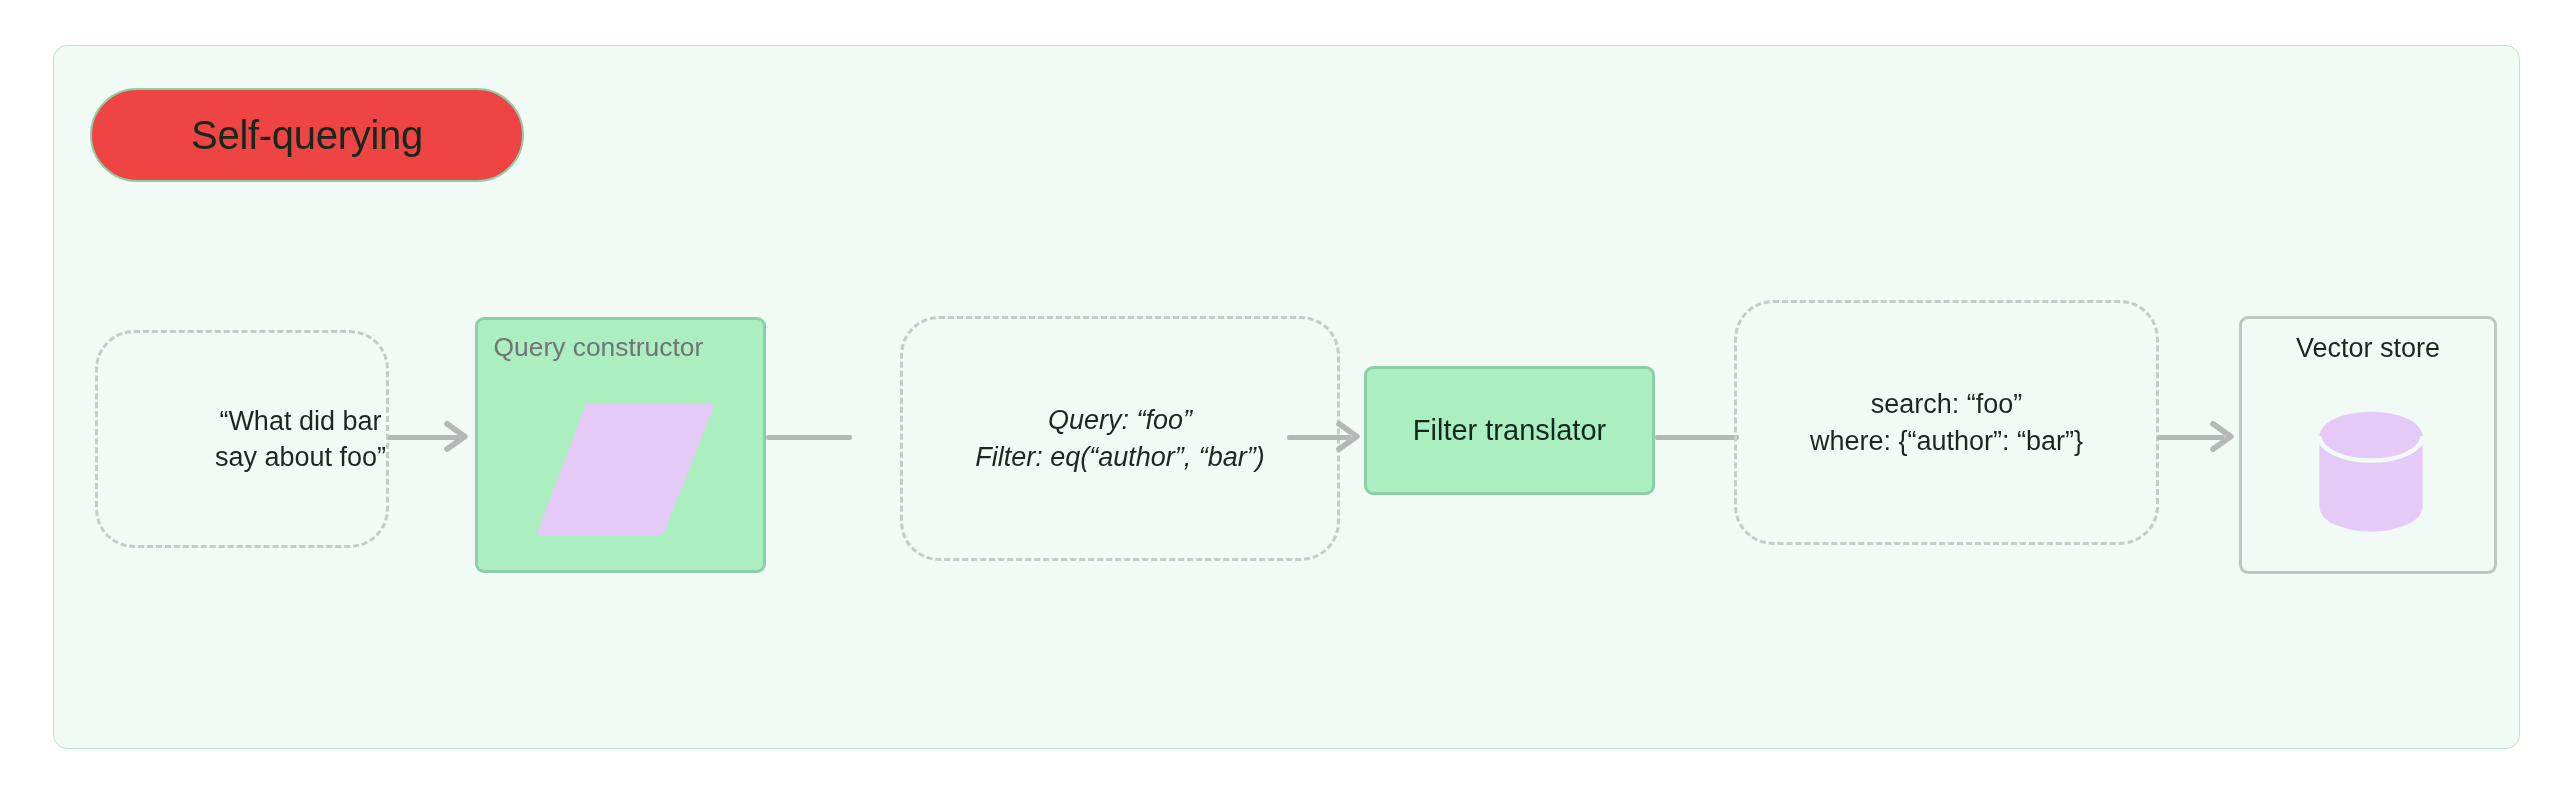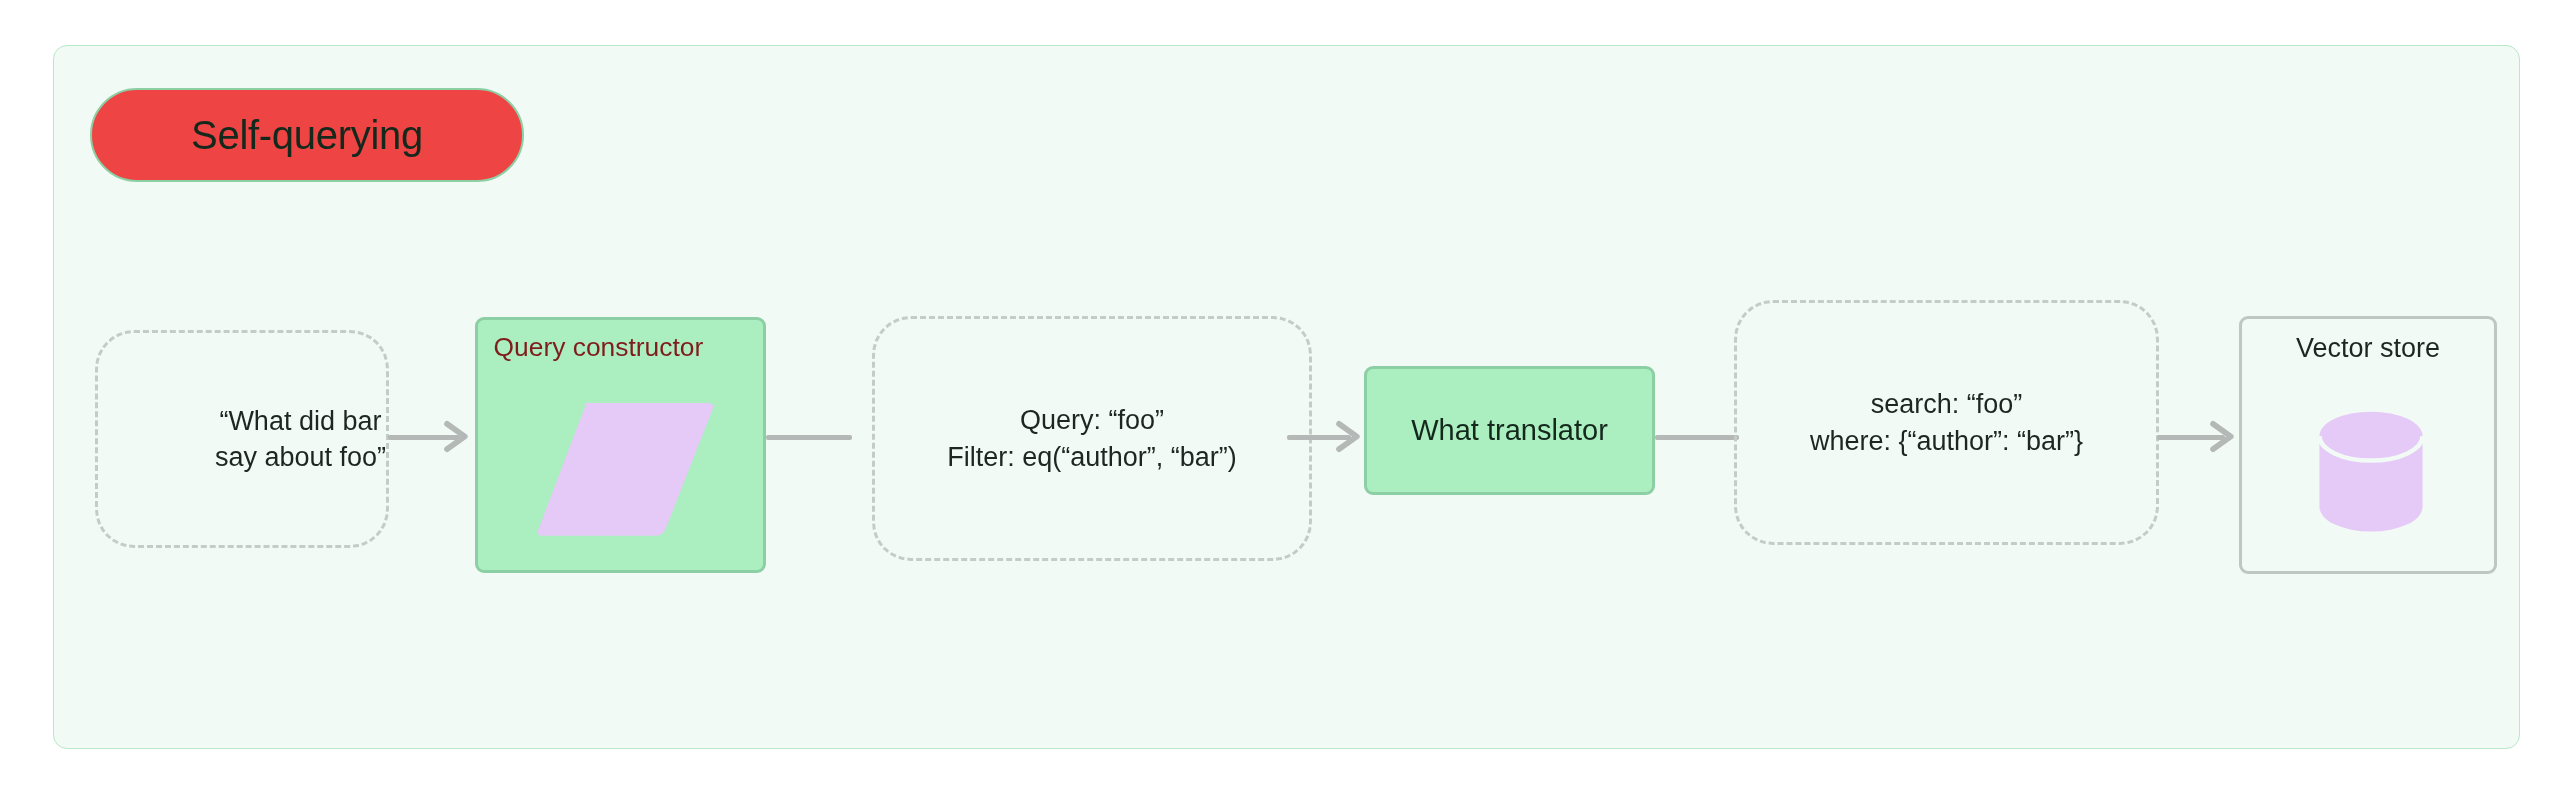--- a/index.html
+++ b/index.html
@@ -80,21 +80,21 @@
     box-sizing: border-box;
     background: #abefc1;
     border: 3.2px solid #8dcfa4;
     border-radius: 9px;
   }
   .node-process .label-top {
     position: absolute;
     left: 15.5px;
     top: 11.6px;
     font-size: 26.4px;
-    color: #7f1d1d;
+    color: #737373;
   }
   .node-process.centered {
     display: flex;
     align-items: center;
     justify-content: center;
   }
   .node-process.centered .label-center {
     font-size: 29px;
     color: #14281c;
   }
@@ -176,36 +176,36 @@
         <path d="M83 10 Q78 6 88 6 L272 6 Q284 6 280 16 L207 202
                  Q203 212 192 212 L18 212 Q6 212 10 202 Z" fill="#e5c9f7"></path>
       </svg>
     </div>
   </div>
 
   <div class="edge" style="left:766px; top:435px; width:86px;">
     <div class="edge-line" style="width:86px;"></div>
   </div>
 
-  <div class="node-dashed" style="left:872px; top:316px; width:440px; height:245px;">
+  <div class="node-dashed" style="left:900px; top:316px; width:440px; height:245px;font-style:italic;">
     <span class="node-text">Query: “foo”
 Filter: eq(“author”, “bar”)</span>
   </div>
 
   <div class="edge" style="left:1287px; top:435px; width:80px;">
     <div class="edge-line" style="width:64px;"></div>
     <div class="edge-head" style="left:48px;">
       <svg width="36" height="33" viewBox="0 0 56 52">
         <path d="M6 6 L34 26 L6 46" fill="none" stroke="#b4b8b6" stroke-width="9" stroke-linecap="round" stroke-linejoin="round"></path>
       </svg>
     </div>
   </div>
 
   <div class="node-process centered" style="left:1364px; top:366px; width:291px; height:129px;">
-    <span class="label-center">What translator</span>
+    <span class="label-center">Filter translator</span>
   </div>
 
   <div class="edge" style="left:1655px; top:435px; width:84px;">
     <div class="edge-line" style="width:84px;"></div>
   </div>
 
   <div class="node-dashed" style="left:1734px; top:300px; width:425px; height:245px;">
     <span class="node-text">search: “foo”
 where: {“author”: “bar”}</span>
   </div>

